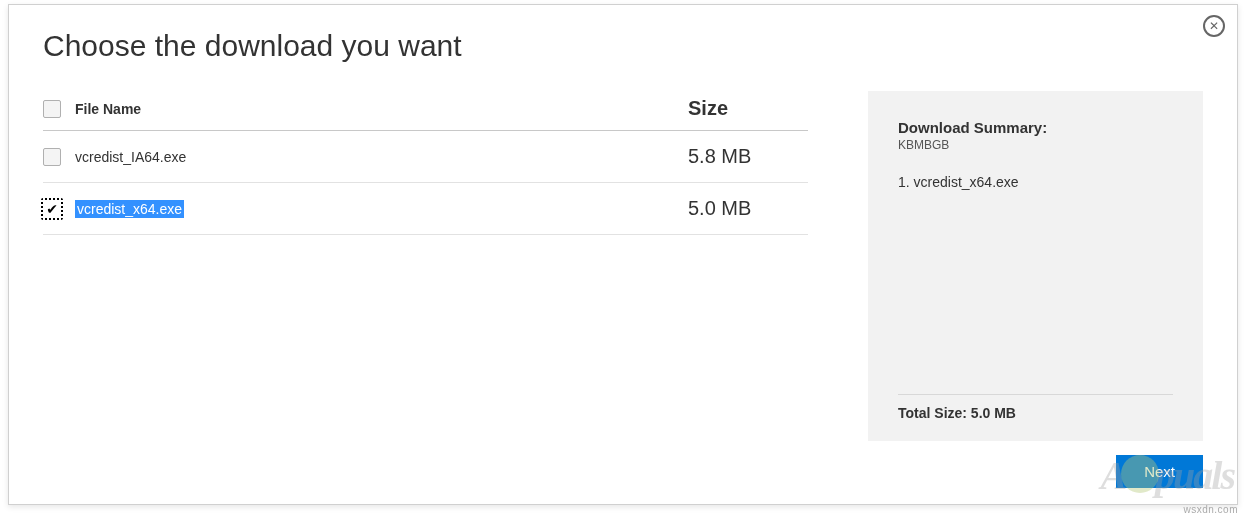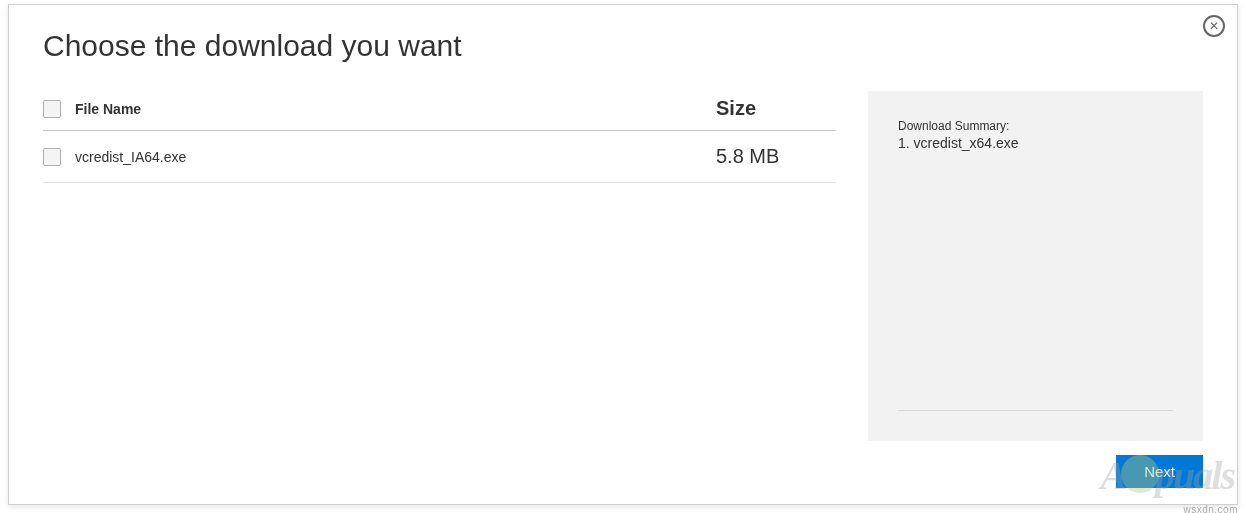--- a/index.html
+++ b/index.html
@@ -44,21 +44,21 @@
     }
     .title {
       font-size: 30px;
       font-weight: 300;
       color: #333;
       margin: 24px 0 28px 34px;
     }
     .content-row {
       display: flex;
       padding: 0 34px;
-      gap: 32px;
+      gap: 60px;
       height: 350px;
     }
     .file-table {
       flex: 1;
     }
     .table-header {
       display: flex;
       align-items: center;
       border-bottom: 1px solid #c8c8c8;
       padding: 6px 0 10px 0;
@@ -119,23 +119,23 @@
       padding: 1px 2px;
     }
     .summary {
       width: 335px;
       background: #f2f2f2;
       padding: 28px 30px 20px 30px;
       display: flex;
       flex-direction: column;
     }
     .summary-title {
-      font-size: 12px;
-      color: #333;
-      font-weight: 400;
+      font-size: 15px;
+      color: #333;
+      font-weight: 700;
       margin-bottom: 2px;
     }
     .summary-sub {
       font-size: 12px;
       color: #555;
       margin-bottom: 22px;
     }
     .summary-item {
       font-size: 14px;
       color: #333;
@@ -221,27 +221,38 @@
 
 
       <div class="table-row">
         <div class="cb-col">
           <div class="checkbox"></div>
         </div>
         <div class="name-col">vcredist_IA64.exe</div>
         <div class="size-col">5.8 MB</div>
       </div>
 
+      <div class="table-row">
+        <div class="cb-col">
+          <div class="checkbox checked"></div>
+        </div>
+        <div class="name-col">
+          <span class="highlight">vcredist_x64.exe</span>
+        </div>
+        <div class="size-col">5.0 MB</div>
+      </div>
     </div>
 
     <div class="summary">
       <div class="summary-title">Download Summary:</div>
+      <div class="summary-sub">KBMBGB</div>
       <div class="summary-item">1.  vcredist_x64.exe</div>
       <div class="summary-spacer"></div>
       <div class="summary-divider"></div>
+      <div class="total-size">Total Size: 5.0 MB</div>
     </div>
 
   </div>
 
   <button class="next-btn">Next</button>
 
 </div>
 
 <div class="watermark-logo">
   <span>A</span><span class="glyph"></span><span>puals</span>

